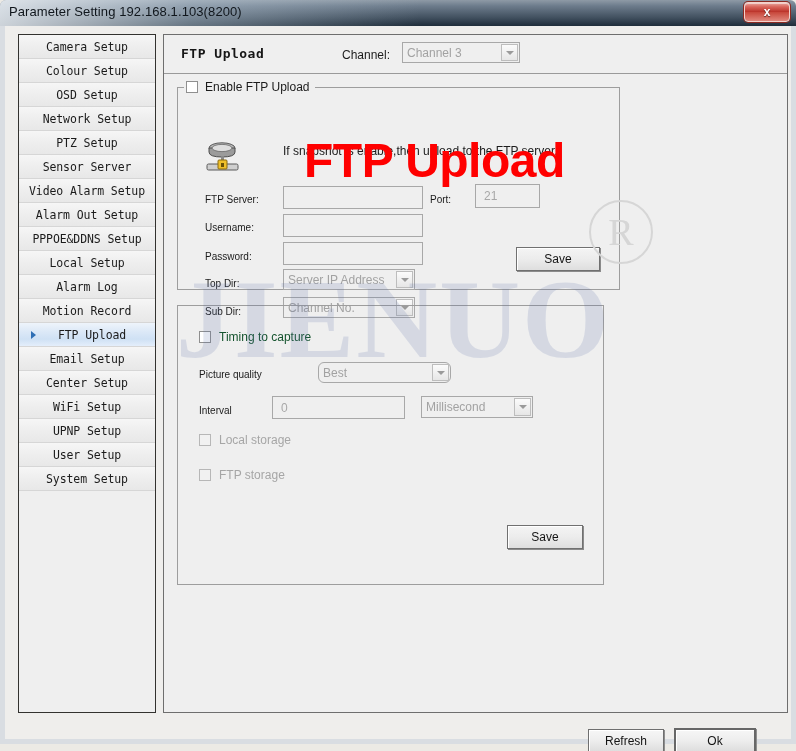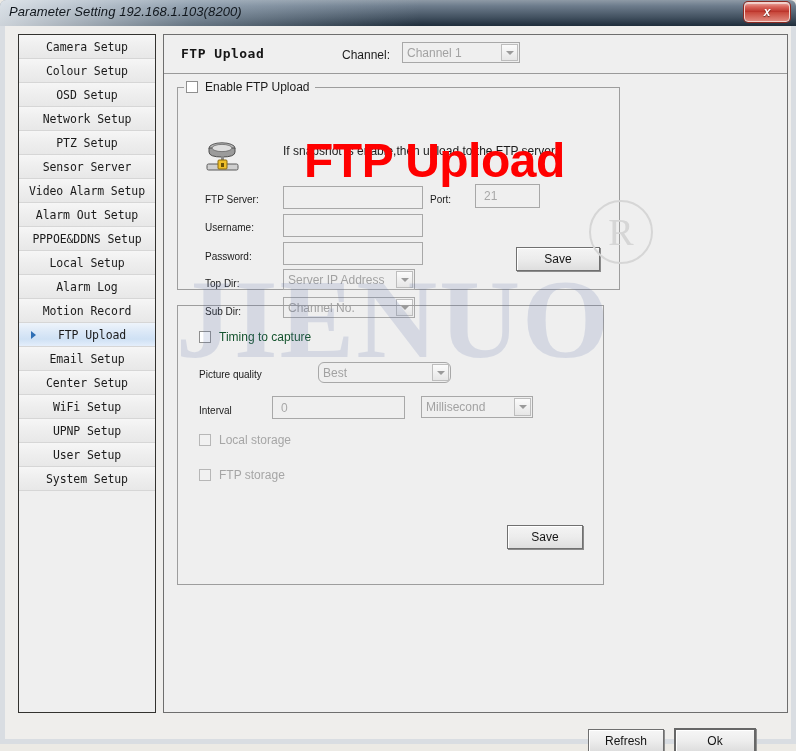--- a/index.html
+++ b/index.html
@@ -26,21 +26,20 @@
     position: absolute;
     left: 0; top: 0;
     width: 796px; height: 42px;
     background: linear-gradient(to bottom,
         #8e9aa6 0%, #6d7c8c 14%, #41505f 42%,
         #22303d 60%, #18242f 80%, #2a3642 100%);
     border-top-left-radius: 6px;
     border-top-right-radius: 6px;
     box-sizing: border-box;
     overflow: hidden;
-    font-style: italic;
   }
   #titlebar::after {
     content: "";
     position: absolute;
     left: 0; top: 0; width: 420px; height: 26px;
     background: linear-gradient(to right, rgba(235,240,245,.85), rgba(190,205,218,.45) 45%, rgba(140,160,180,0) 100%);
   }
   #title-text {
     position: absolute;
     left: 9px; top: 4px;
@@ -432,21 +431,21 @@
 
       <div id="main">
 
         <div id="wm-jienuo">JIENUO</div>
         <div id="wm-r">R</div>
 
         <div id="main-header">
           <div id="page-title">FTP Upload</div>
           <div id="channel-label">Channel:</div>
           <div id="channel-select" class="combo">
-            <span>Channel 1</span>
+            <span>Channel 3</span>
             <span class="arrowbtn"></span>
           </div>
         </div>
 
         <div class="groupbox" id="grp-ftp">
           <div class="gb-legend">
             <span class="cbx"></span>
             <span class="gb-text">Enable FTP Upload</span>
           </div>
 

